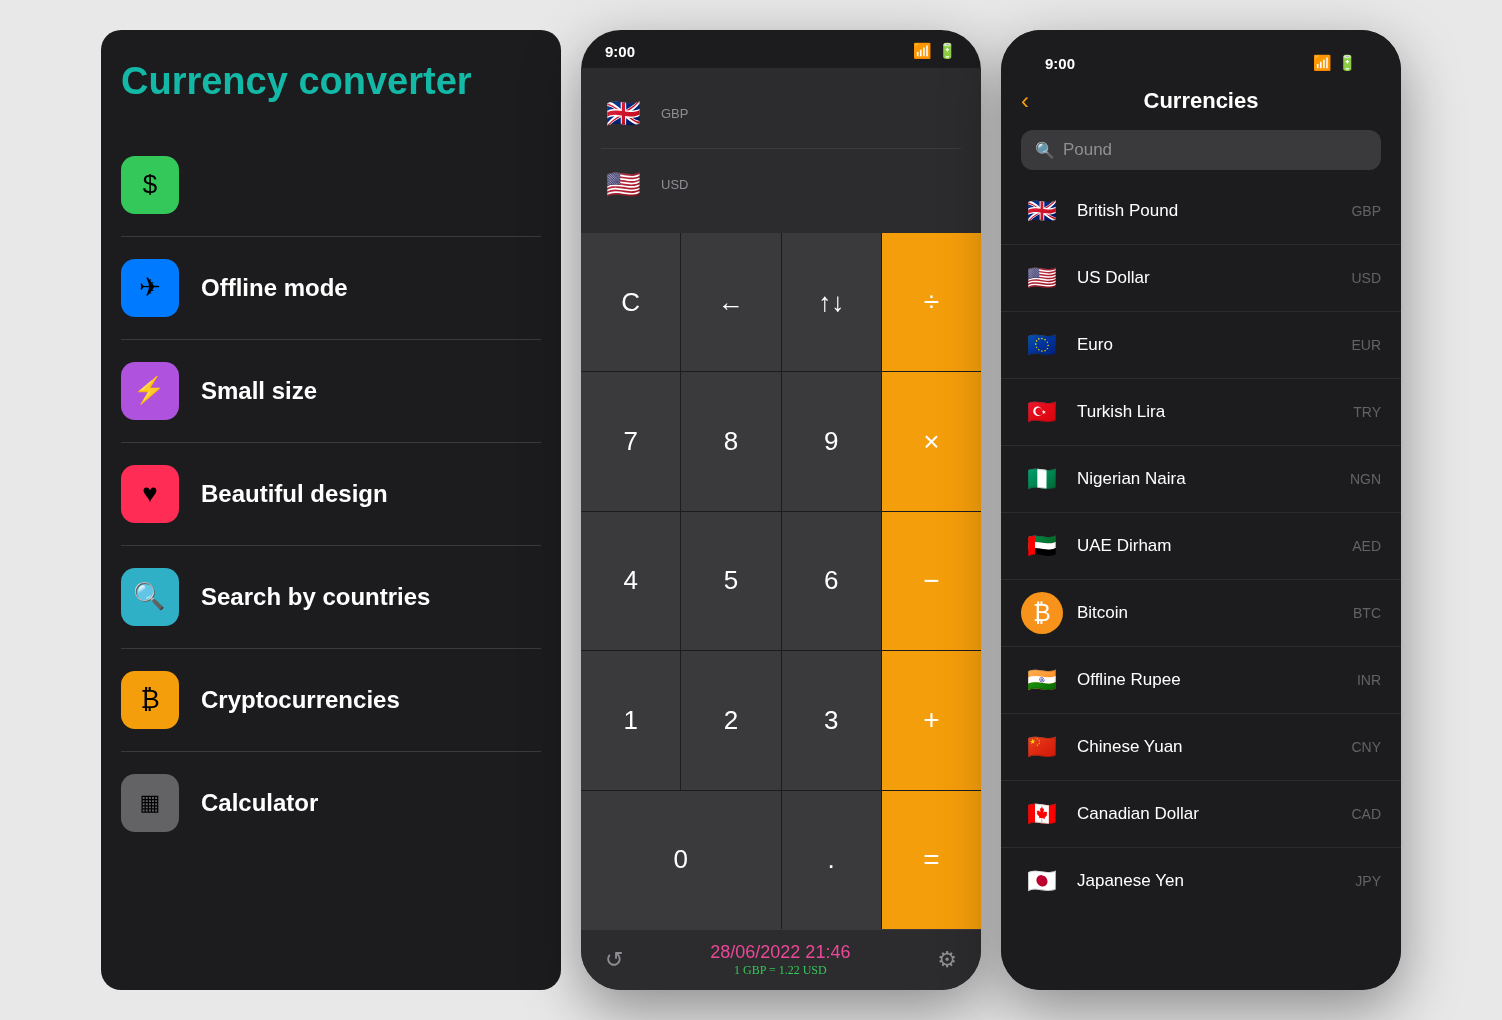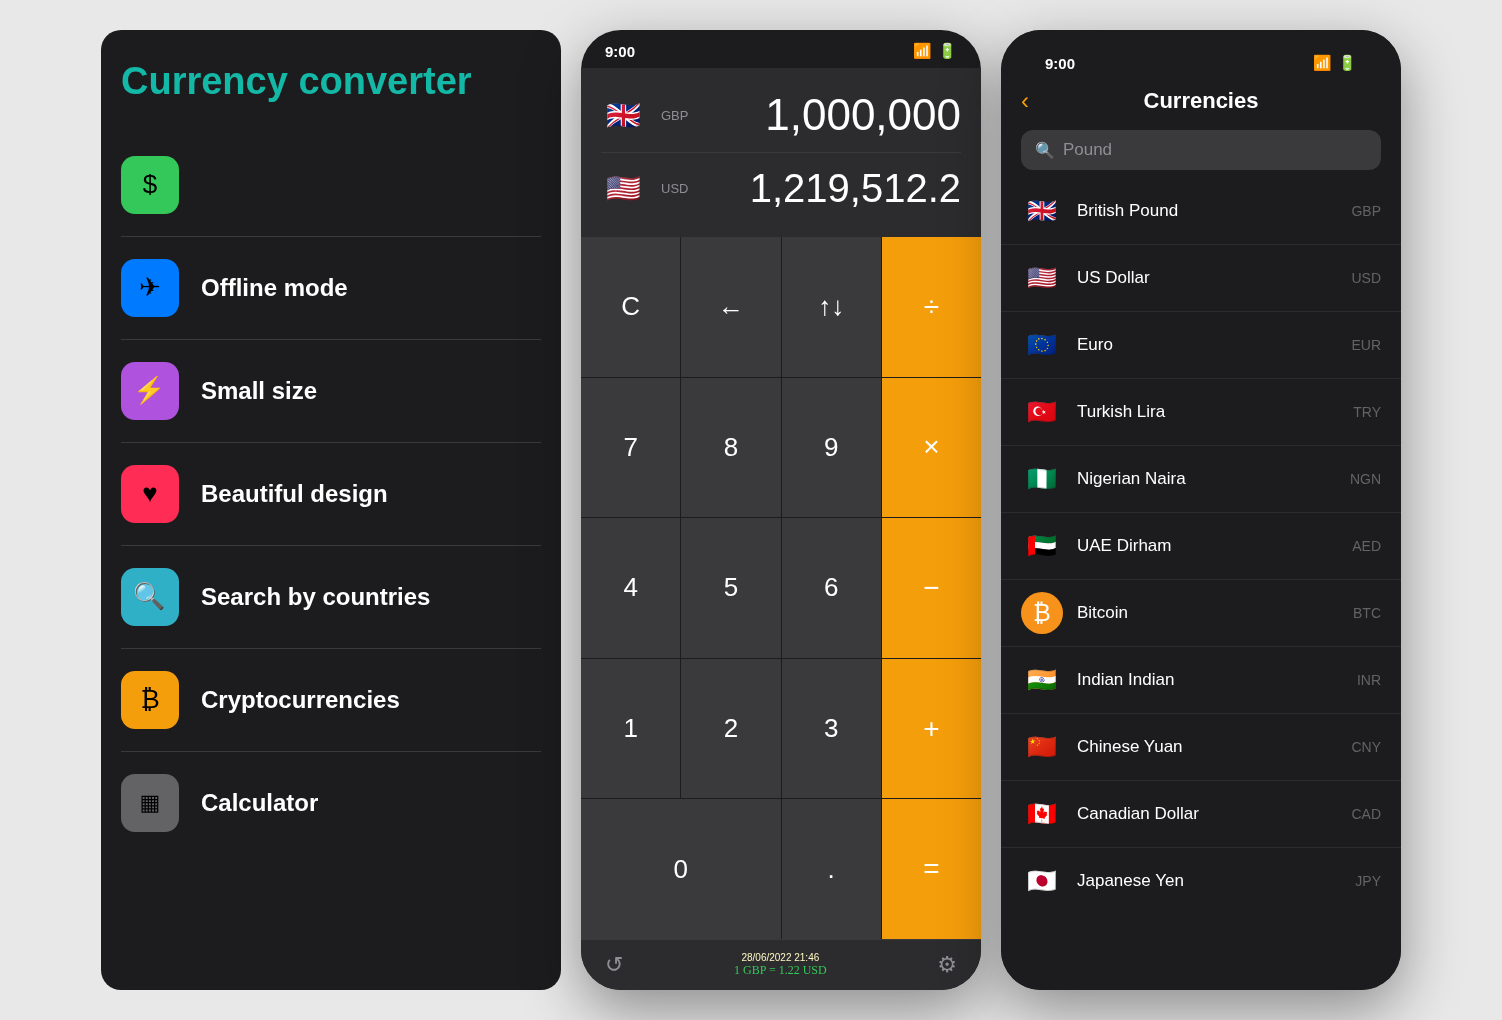--- a/index.html
+++ b/index.html
@@ -169,22 +169,22 @@
       display: flex;
       align-items: center;
       justify-content: space-between;
       padding: 12px 24px;
       border-top: 1px solid #3a3a3c;
     }
     .calc-bottom-center {
       text-align: center;
     }
     .calc-date {
-      color: #fef9c3;
-      font-size: 10px;
+      color: #ec4899;
+      font-size: 18px;
     }
     .calc-rate {
       color: #34c759;
       font-size: 12px;
       font-family: Liberation Serif, serif;
     }
     .refresh-icon, .settings-icon {
       color: #8e8e93;
       font-size: 22px;
       cursor: pointer;
@@ -319,28 +319,26 @@
       <span>📶</span>
       <span>🔋</span>
     </div>
   </div>
   <div class="calc-display">
     <div class="calc-currency-row">
       <div class="currency-flag-circle">🇬🇧</div>
       <div class="currency-info">
         <span class="currency-code-small">GBP</span>
       </div>
-      <div class="calc-amount large">1,000,000</div>
     </div>
     <div class="calc-currency-row">
       <div class="currency-flag-circle">🇺🇸</div>
       <div class="currency-info">
         <span class="currency-code-small">USD</span>
       </div>
-      <div class="calc-amount">1,219,512.2</div>
     </div>
   </div>
   <div class="calc-keypad">
     <div class="calc-key">C</div>
     <div class="calc-key">←</div>
     <div class="calc-key">↑↓</div>
     <div class="calc-key orange">÷</div>
     <div class="calc-key">7</div>
     <div class="calc-key">8</div>
     <div class="calc-key">9</div>
@@ -416,21 +414,21 @@
       <span class="currency-name">UAE Dirham</span>
       <span class="currency-code">AED</span>
     </div>
       <div class="currency-list-item">
       <div class="currency-flag-sm" style="background:#f7931a; color:white;">₿</div>
       <span class="currency-name">Bitcoin</span>
       <span class="currency-code">BTC</span>
     </div>
       <div class="currency-list-item">
       <div class="currency-flag-sm" style="">🇮🇳</div>
-      <span class="currency-name">Indian Indian</span>
+      <span class="currency-name">Offline Rupee</span>
       <span class="currency-code">INR</span>
     </div>
       <div class="currency-list-item">
       <div class="currency-flag-sm" style="">🇨🇳</div>
       <span class="currency-name">Chinese Yuan</span>
       <span class="currency-code">CNY</span>
     </div>
       <div class="currency-list-item">
       <div class="currency-flag-sm" style="">🇨🇦</div>
       <span class="currency-name">Canadian Dollar</span>

